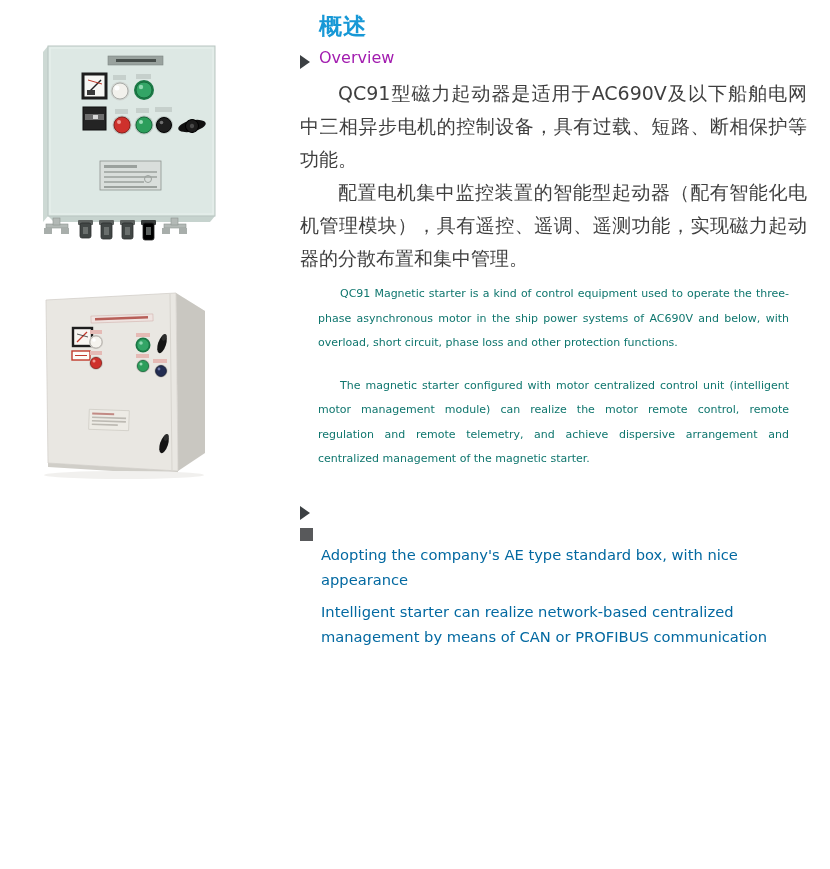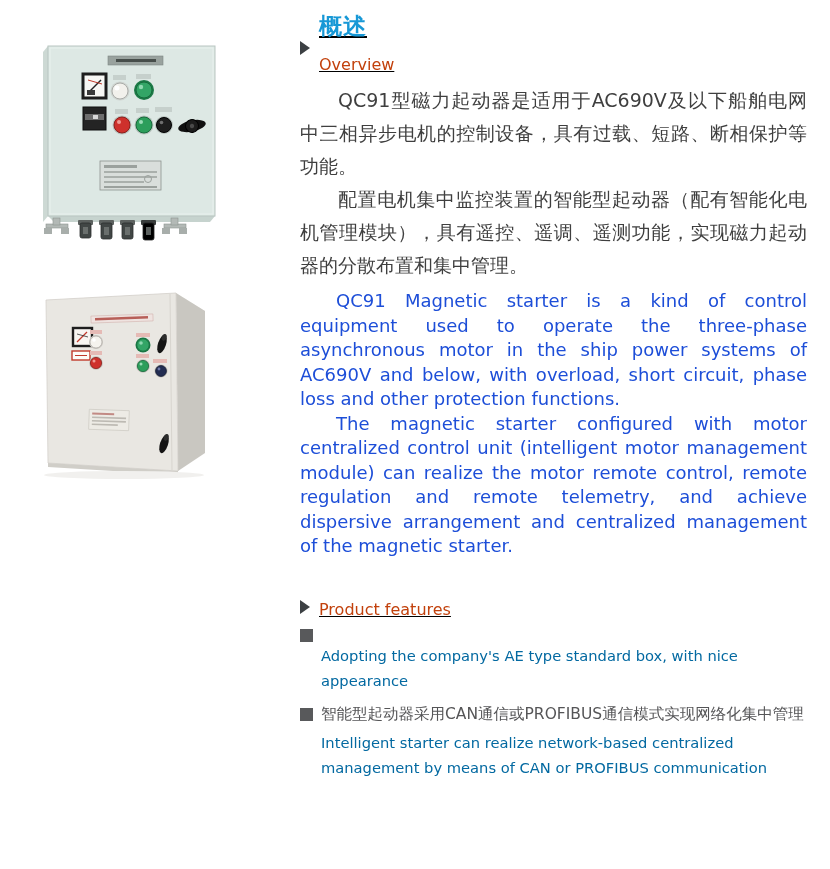--- a/index.html
+++ b/index.html
@@ -9,30 +9,30 @@
 
   
   .photos { position:absolute; left:0; top:0; width:270px; height:520px; }
   .photo { position:absolute; margin:0; }
   .photo1 { left:40px; top:40px; }
   .photo2 { left:34px; top:274px; }
 
   
   .content { position:absolute; left:300px; top:12px; width:507px; }
 
-  .sec-head { display:flex; align-items:center; margin:0 0 8px 0;text-decoration:underline; }
+  .sec-head { display:flex; align-items:flex-end; margin:0 0 8px 0; }
   .tri { width:0; height:0; border-left:10px solid #3c4043; border-top:7px solid transparent;
          border-bottom:7px solid transparent; margin:8px 9px 0 0; flex:0 0 auto; }
   .zh-title { font-size:23px; font-weight:bold; color:#1798d6; margin:0; line-height:28px; letter-spacing:1px; }
-  .en-title { font-size:16px; color:#c2410c; line-height:22px; margin-top:14px; }
+  .en-title { font-size:16px; color:#a21caf; line-height:22px; margin-top:7px; }
 
   .body-zh { font-size:19px; color:#3f3f3f; line-height:33px; text-align:justify;
              text-indent:2em; margin:0; }
-  .body-en { font-size:18px; color:#1d4ed8; line-height:24.5px; text-align:justify;
-             text-indent:2em; margin:0; }
+  .body-en { font-size:11px; color:#0f766e; line-height:24.5px; text-align:justify;
+             text-indent:2em; margin:18px; }
   .first-zh { margin-top:6px; }
   .first-en { margin-top:7px; }
 
   .features-sec { margin-top:26px; }
   .feature-list { list-style:none; margin:4px 0 0 0; padding:0; }
   .feature-item { margin:0 0 6px 0; }
   .f-zh { font-size:15.5px; color:#555557; line-height:29px; display:flex; align-items:center; }
   .sq { display:inline-block; width:13px; height:13px; background:#58595b; margin-right:8px; flex:0 0 auto; }
   .f-en { font-size:14.7px; color:#0369a1; line-height:25.5px; margin:1px 0 4px 21px; }
 </style>
@@ -263,34 +263,29 @@
       <p class="body-zh first-zh">QC91型磁力起动器是适用于AC690V及以下船舶电网中三相异步电机的控制设备，具有过载、短路、断相保护等功能。</p>
       <p class="body-zh">配置电机集中监控装置的智能型起动器（配有智能化电机管理模块），具有遥控、遥调、遥测功能，实现磁力起动器的分散布置和集中管理。</p>
       <p class="body-en first-en">QC91 Magnetic starter is a kind of control equipment used to operate the three-phase asynchronous motor in the ship power systems of AC690V and below, with overload, short circuit, phase loss and other protection functions.</p>
       <p class="body-en">The magnetic starter configured with motor centralized control unit (intelligent motor management module) can realize the motor remote control, remote regulation and remote telemetry, and achieve dispersive arrangement and centralized management of the magnetic starter.</p>
     </section>
 
     <section class="features-sec">
       <div class="sec-head">
         <span class="tri"></span>
         <div>
-          <div class="en-title">Product features</div>
         </div>
       </div>
       <ul class="feature-list">
         <li class="feature-item">
           <div class="f-zh">
             <span class="sq"></span>
           </div>
           <div class="f-en">Adopting the company's AE type standard box, with nice appearance</div>
         </li>
         <li class="feature-item">
-          <div class="f-zh">
-            <span class="sq"></span>
-            <span>智能型起动器采用CAN通信或PROFIBUS通信模式实现网络化集中管理</span>
-          </div>
           <div class="f-en">Intelligent starter can realize network-based centralized management by means of CAN or PROFIBUS communication</div>
         </li>
 
       </ul>
     </section>
   </main>
 </div>
 
 </body></html>

